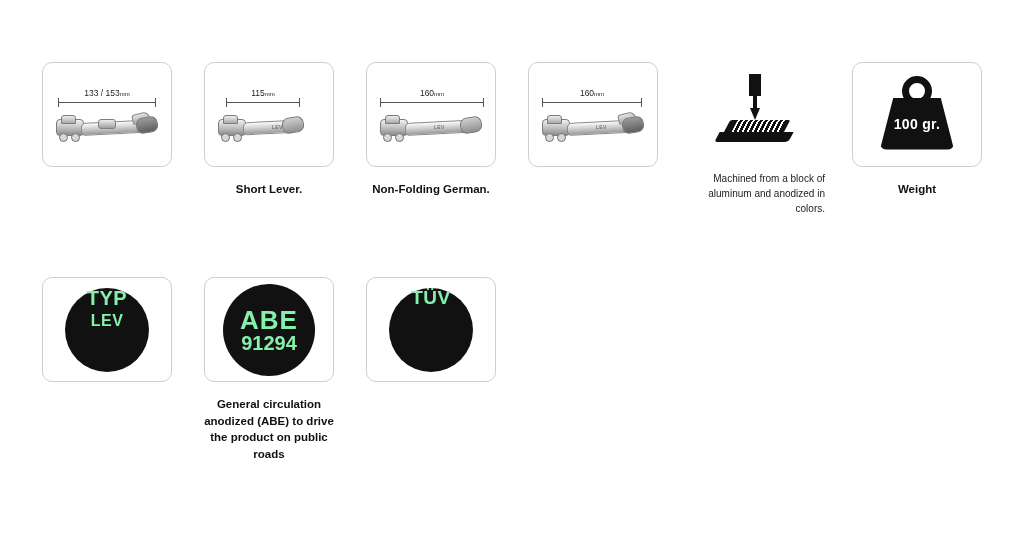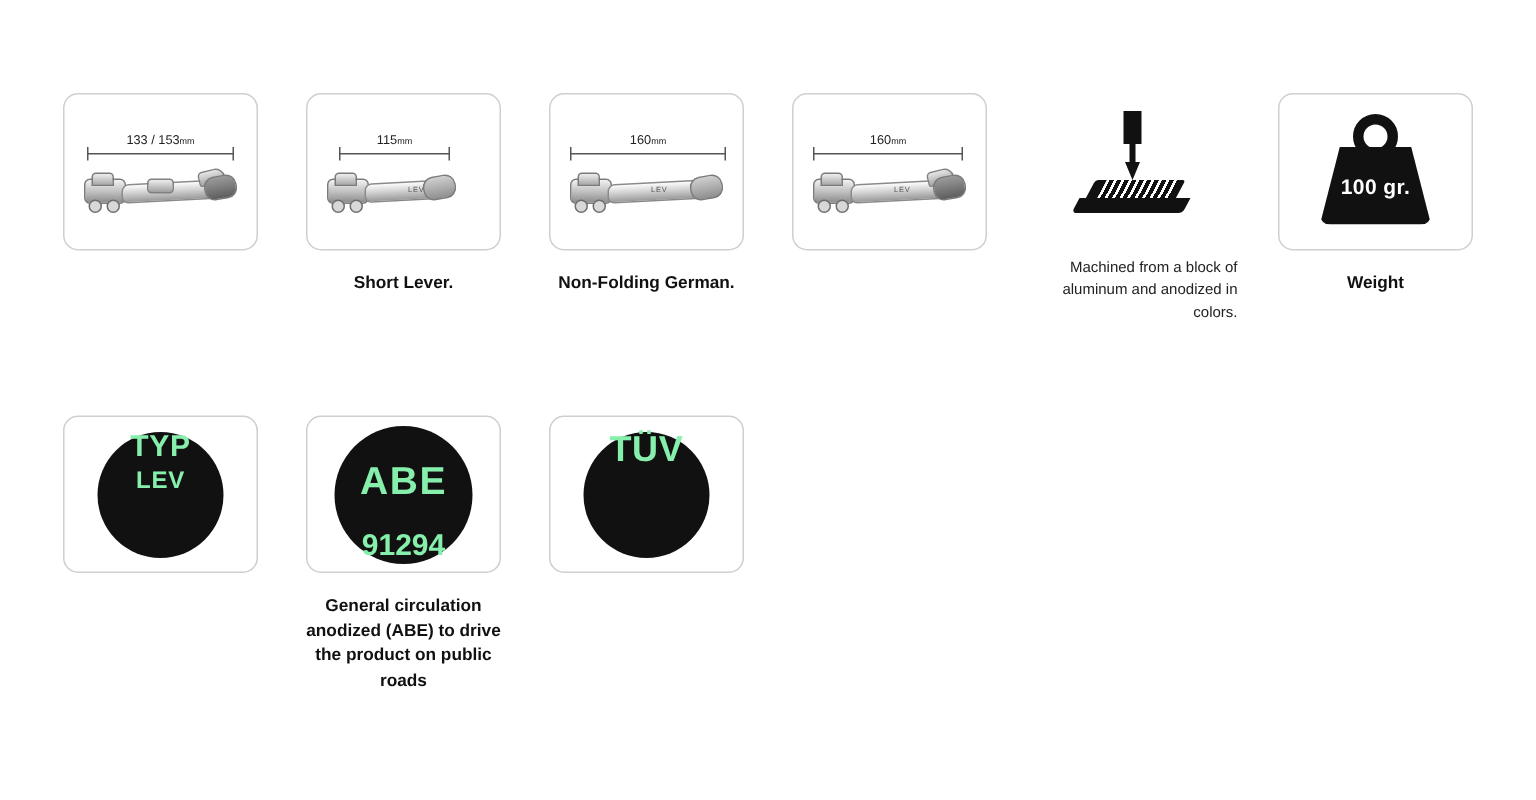--- a/index.html
+++ b/index.html
@@ -340,22 +340,22 @@
     letter-spacing: 0.5px;
   }
   .badge-circle .l2 {
     font-size: 16px;
     font-weight: bold;
     margin-top: 5px;
     letter-spacing: 0.5px;
   }
   .badge-circle.abe { width: 92px; height: 92px; }
   .badge-circle.abe .l1 { font-size: 26px; letter-spacing: 1px; margin-top: 23px; }
-  .badge-circle.abe .l2 { font-size: 20px; margin-top: 21px; letter-spacing: 0px; }
-  .badge-circle.tuv .l1 { font-size: 24px; letter-spacing: 0.5px; }
+  .badge-circle.abe .l2 { font-size: 20px; margin-top: 0; letter-spacing: 0px; }
+  .badge-circle.tuv .l1 { font-size: 19px; letter-spacing: 0.5px; }
 </style>
 </head>
 <body>
 
 <div class="sheet">
 
   <div class="row row-1">
 
     <div class="cell">
       <div class="tile">

